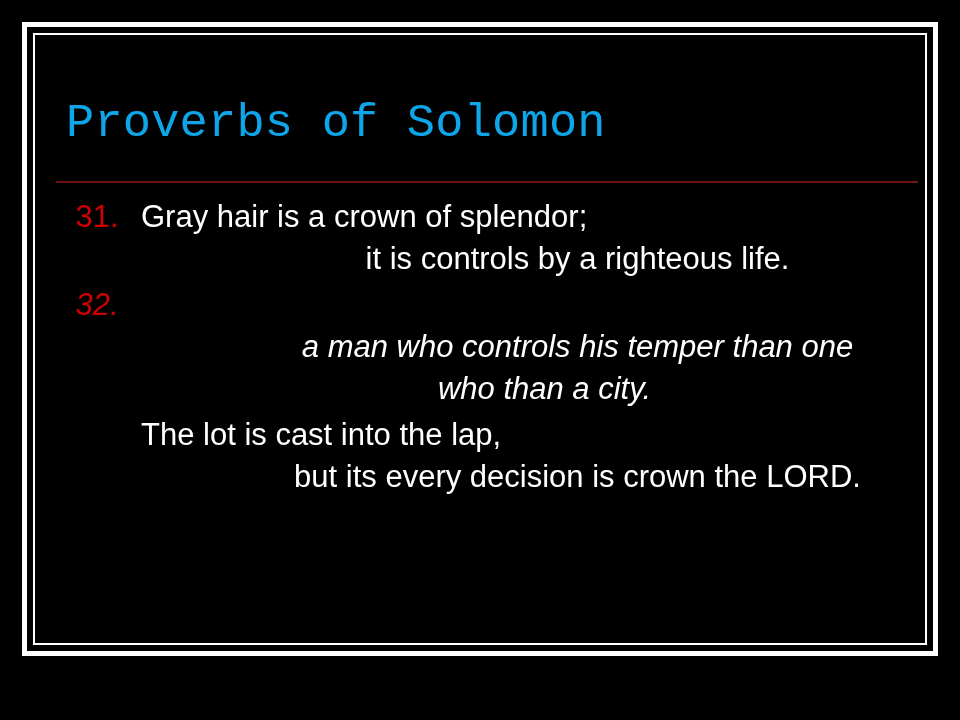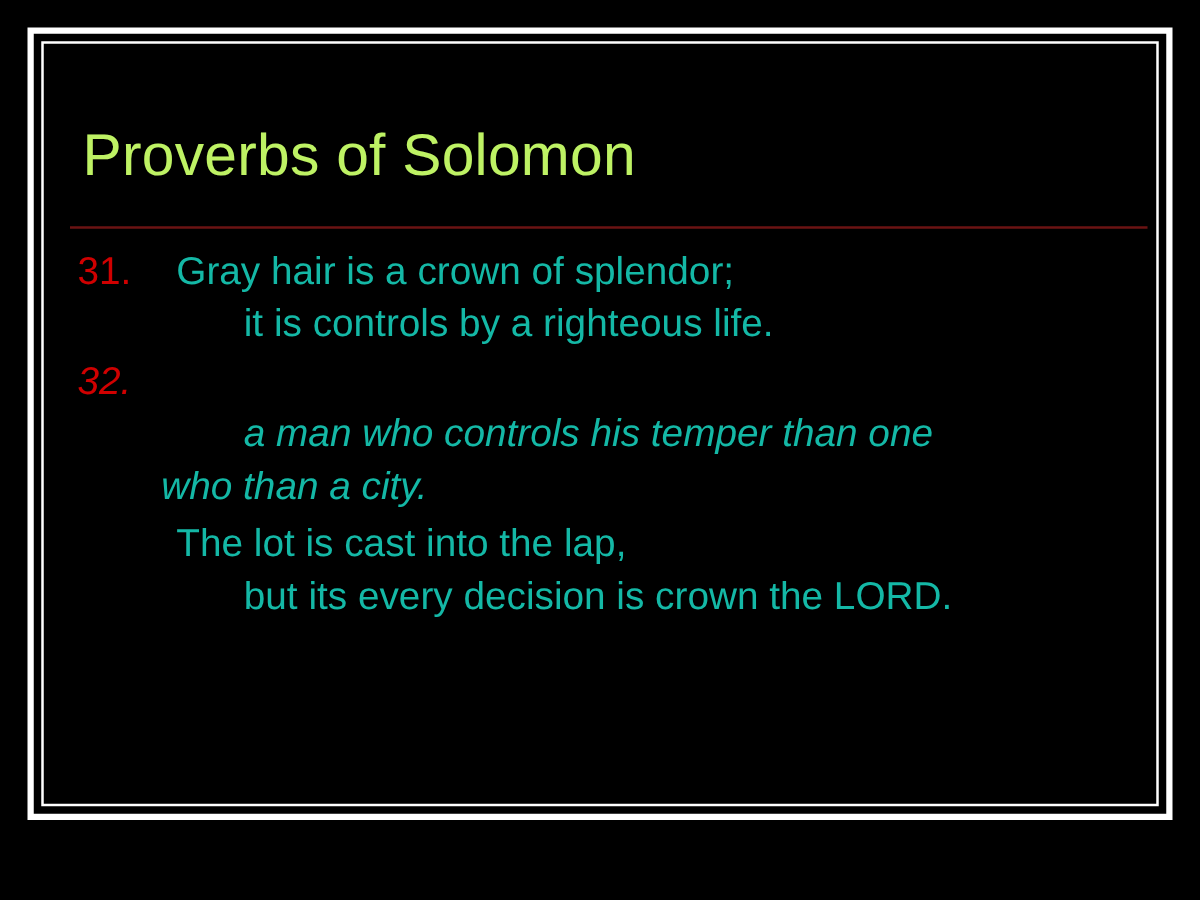--- a/index.html
+++ b/index.html
@@ -52,24 +52,24 @@
     left: 0;
     top: 0;
     width: 960px;
     height: 720px;
   }
 
   #title {
     position: absolute;
     left: 66px;
     top: 96px;
-    font-family: Liberation Sans, sans-serif;
+    font-family: Liberation Mono, monospace;
     font-size: 47px;
     line-height: 56px;
-    color: #bef264;
+    color: #0ea5e9;
     letter-spacing: 0.2px;
     white-space: nowrap;
   }
 
   #title-rule {
     position: absolute;
     left: 56px;
     top: 181px;
     width: 862px;
     height: 2px;
@@ -79,20 +79,21 @@
   #verses {
     position: absolute;
     left: 0;
     top: 196px;
     width: 960px;
   }
 
   .verse {
     position: relative;
     margin: 0 0 8px 0;
+    text-align: center;
   }
 
   .verse-first {
     position: relative;
     white-space: nowrap;
     height: 42px;
   }
 
   .verse-num {
     position: absolute;
@@ -101,21 +102,21 @@
     width: 70px;
     font-size: 31px;
     line-height: 42px;
     color: #d00000;
     font-family: "Liberation Sans", sans-serif;
   }
 
   .verse-line {
     font-size: 31px;
     line-height: 42px;
-    color: #14b8a6;
+    color: #ffffff;
     font-family: "Liberation Sans", sans-serif;
     white-space: nowrap;
   }
 
   .line-main {
     position: absolute;
     left: 141px;
     top: 0;
   }
 

